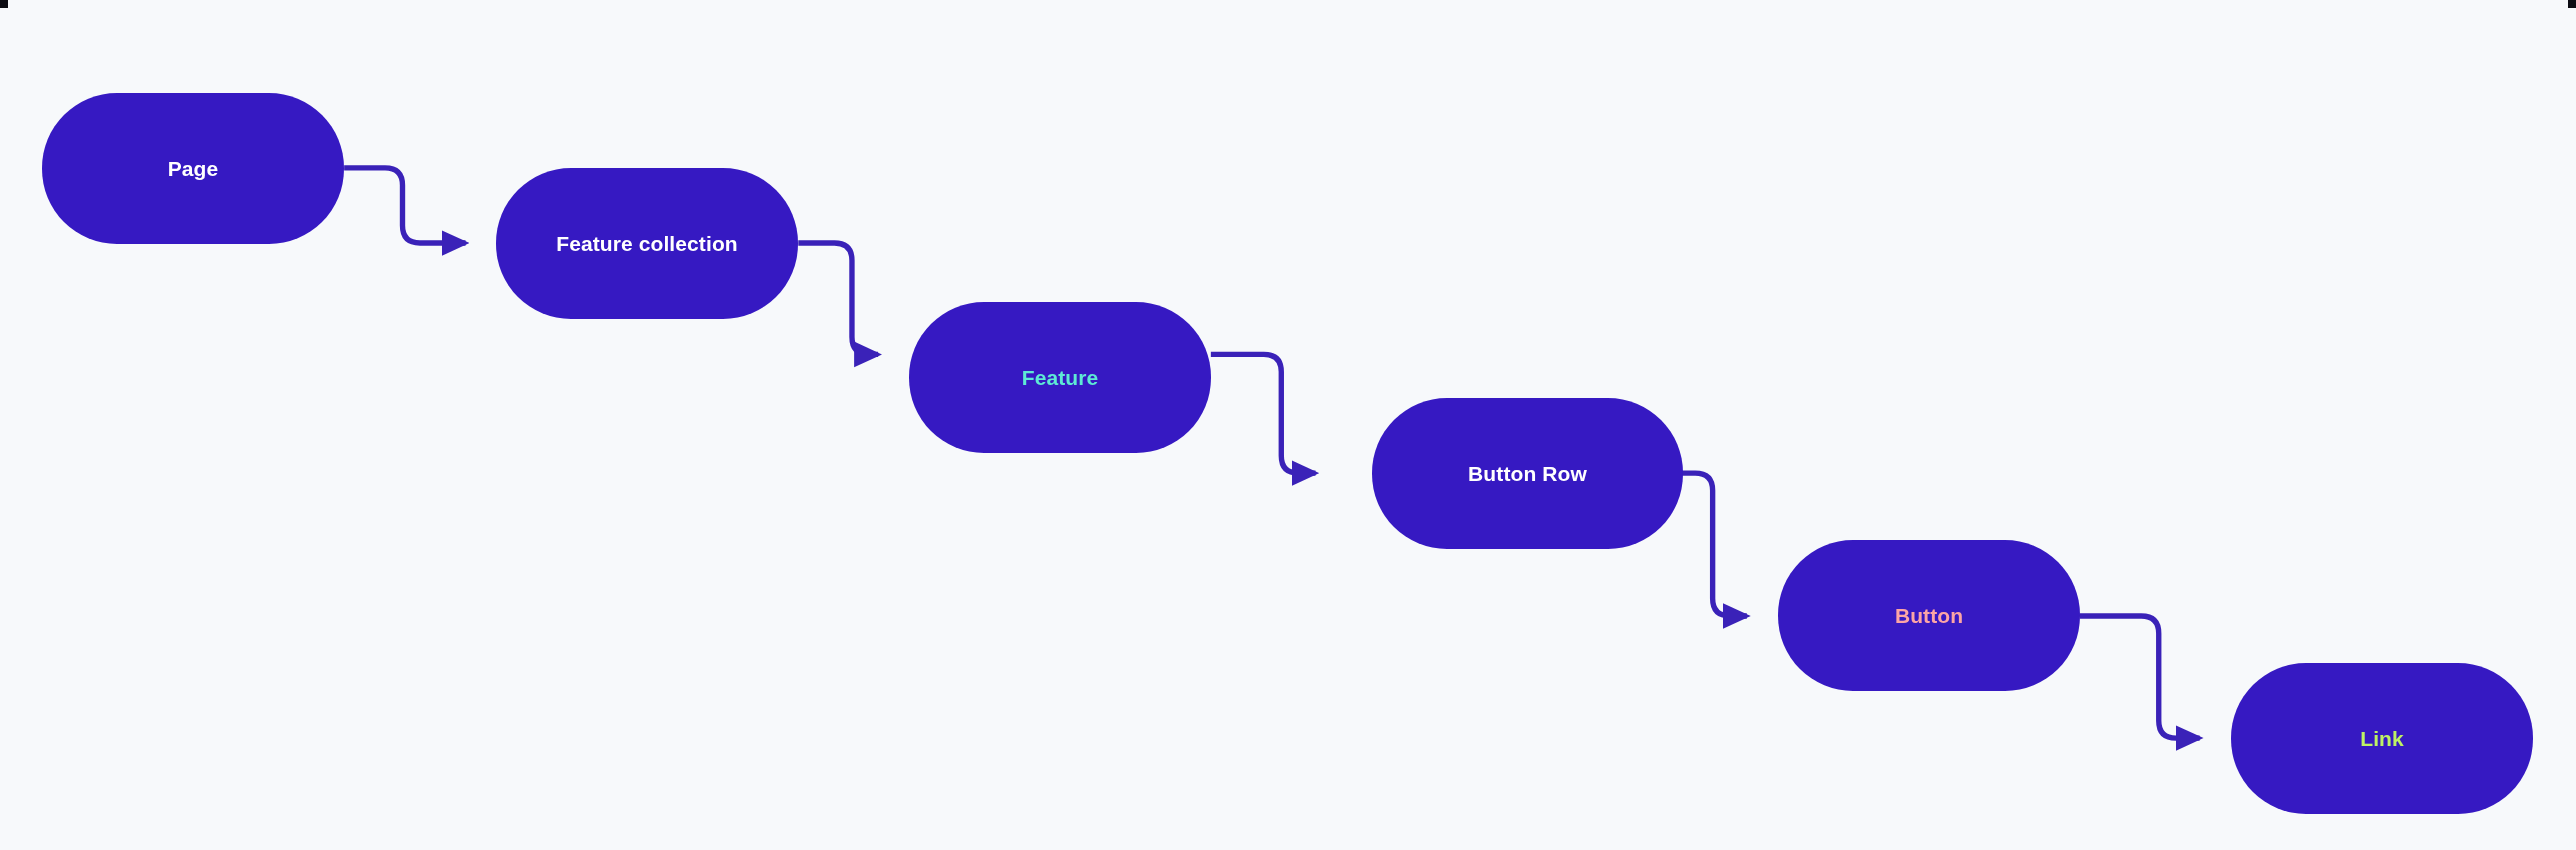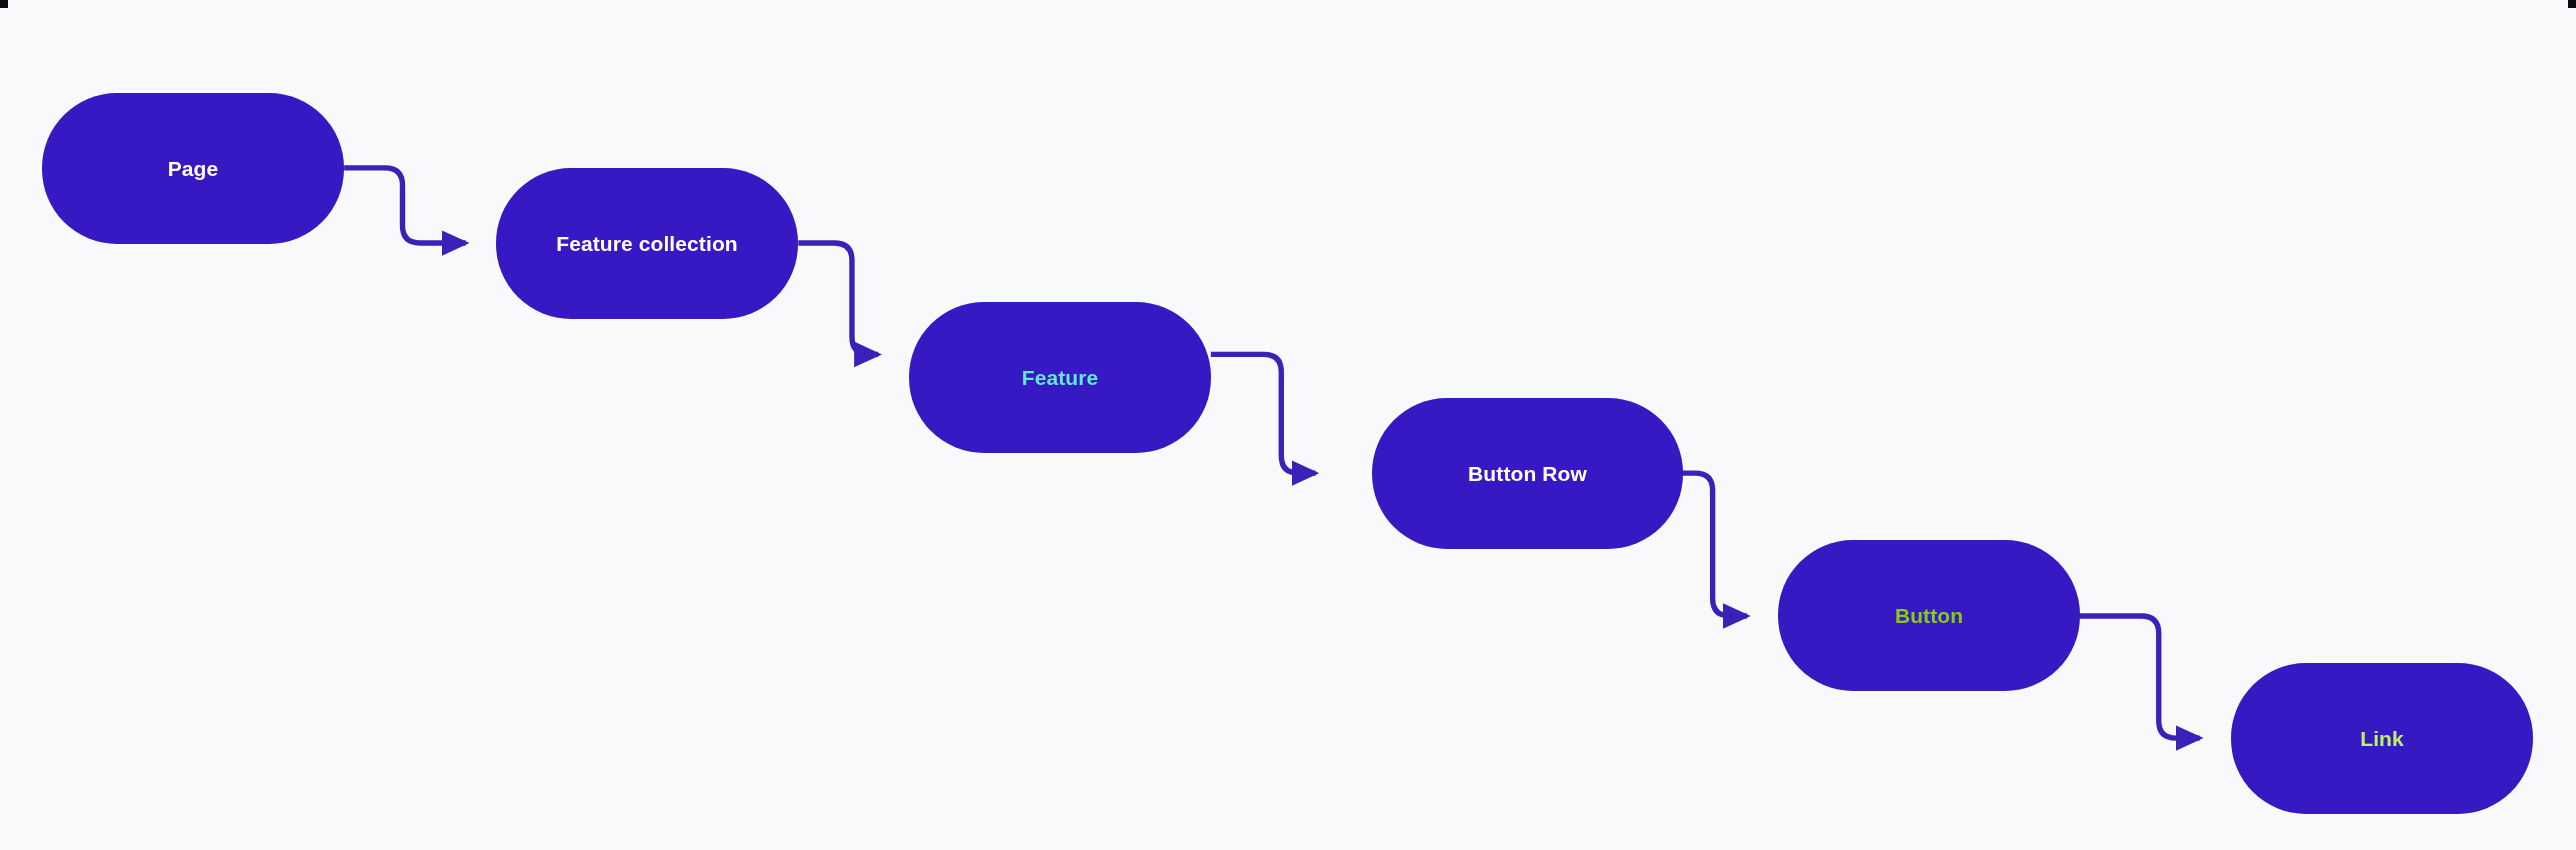--- a/index.html
+++ b/index.html
@@ -79,21 +79,21 @@
       </div>
       <div class="node" style="left: 496px; top: 168px; width: 302px; height: 151px; background: rgb(54, 25, 194); color: rgb(255, 255, 255); border-radius: 75px; text-align: right;">
         <span class="node-label">Feature collection</span>
       </div>
       <div class="node" style="left: 909px; top: 278px; width: 302px; height: 151px; background: rgb(54, 25, 194); color: #5eead4; border-radius: 75px; margin-top: 24px;">
         <span class="node-label">Feature</span>
       </div>
       <div class="node" style="left: 1372px; top: 398px; width: 311px; height: 151px; background: rgb(54, 25, 194); color: rgb(255, 255, 255); border-radius: 75px;">
         <span class="node-label">Button Row</span>
       </div>
-      <div class="node" style="left: 1778px; top: 540px; width: 302px; height: 151px; background: rgb(54, 25, 194); color: #84cc16; border-radius: 75px;">
+      <div class="node" style="left: 1778px; top: 540px; width: 302px; height: 151px; background: rgb(54, 25, 194); color: #fca5a5; border-radius: 75px;">
         <span class="node-label">Button</span>
       </div>
       <div class="node" style="left: 2231px; top: 663px; width: 302px; height: 151px; background: rgb(54, 25, 194); color: #bef264; border-radius: 75px;">
         <span class="node-label">Link</span>
       </div>
     </div>
 
   <div class="corner-mark tl"></div>
   <div class="corner-mark tr"></div>
 

